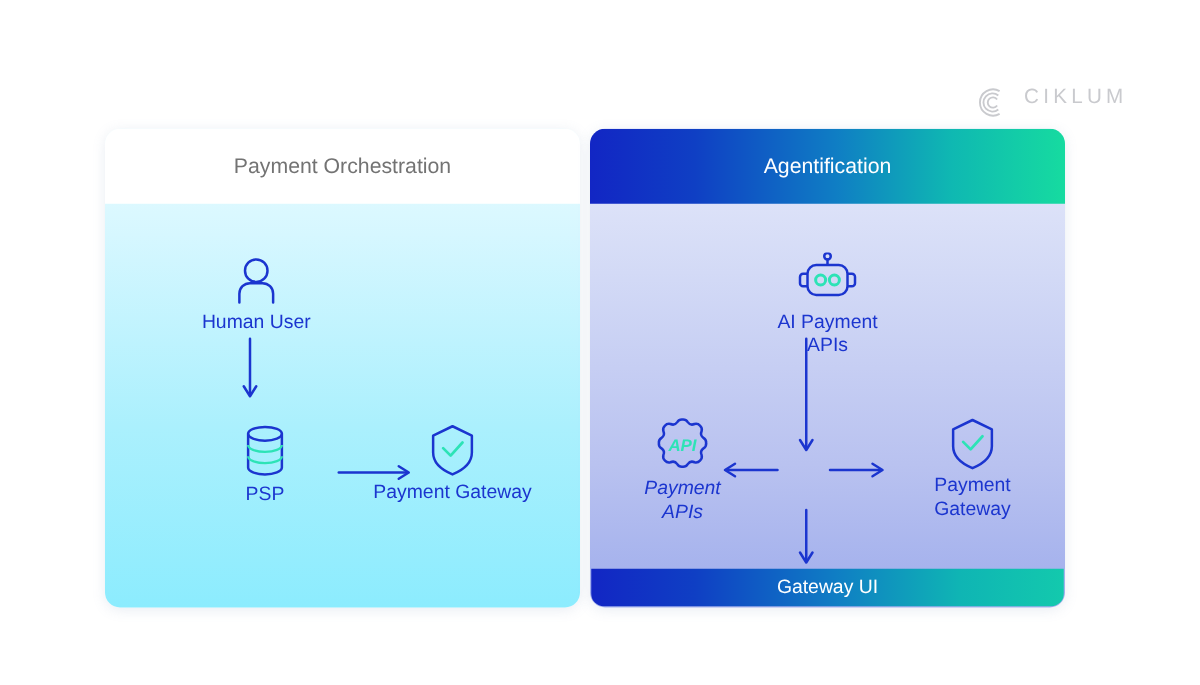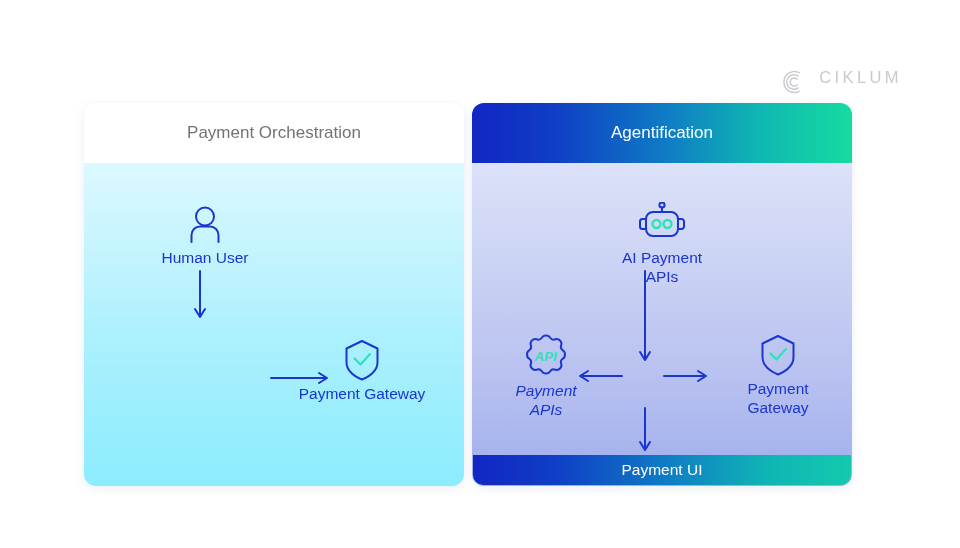--- a/index.html
+++ b/index.html
@@ -152,20 +152,33 @@
       <span class="node-label">Human User</span>
     </div>
 
     <svg class="arrow" id="arrow-human-psp" width="16" height="52" viewBox="0 0 16 52">
       <g stroke="#1b35cf" stroke-width="2" fill="none" stroke-linecap="round" stroke-linejoin="round">
         <line x1="8" y1="2" x2="8" y2="46"></line>
         <polyline points="3,40 8,48 13,40"></polyline>
       </g>
     </svg>
 
+    <div class="node" id="node-psp">
+      <svg class="icon-box" width="42" height="46" viewBox="0 0 42 46">
+        <g fill="none" stroke="#1b35cf" stroke-width="2">
+          <ellipse cx="21" cy="9" rx="13.5" ry="5.5"></ellipse>
+          <path d="M7.5 9 V36 a13.5 5.5 0 0 0 27 0 V9"></path>
+        </g>
+        <g fill="none" stroke="#2de3b6" stroke-width="1.8">
+          <path d="M7.5 18 a13.5 5.5 0 0 0 27 0"></path>
+          <path d="M7.5 27 a13.5 5.5 0 0 0 27 0"></path>
+        </g>
+      </svg>
+      <span class="node-label">PSP</span>
+    </div>
 
     <svg class="arrow" id="arrow-psp-gw" width="62" height="16" viewBox="0 0 62 16">
       <g stroke="#1b35cf" stroke-width="2" fill="none" stroke-linecap="round" stroke-linejoin="round">
         <line x1="2" y1="8" x2="56" y2="8"></line>
         <polyline points="50,3 58,8 50,13"></polyline>
       </g>
     </svg>
 
     <div class="node" id="node-gw-left">
       <svg class="icon-box" width="40" height="44" viewBox="0 0 40 44">
@@ -253,15 +266,15 @@
         <path d="M20 3 L35.5 10.5 V24 C35.5 32 28.5 38 20 41.5 C11.5 38 4.5 32 4.5 24 V10.5 Z" fill="none" stroke="#1b35cf" stroke-width="2" stroke-linejoin="round"></path>
         <polyline points="12.5,20.5 18.5,26.5 28,16" fill="none" stroke="#2de3b6" stroke-width="2.2" stroke-linecap="round" stroke-linejoin="round"></polyline>
       </svg>
       <span class="node-label">Payment
 Gateway</span>
     </div>
 
   </div>
 
   <div class="footer-bar">
-    <span>Payment UI</span>
+    <span>Gateway UI</span>
   </div>
 </div>
 
 </body></html>

